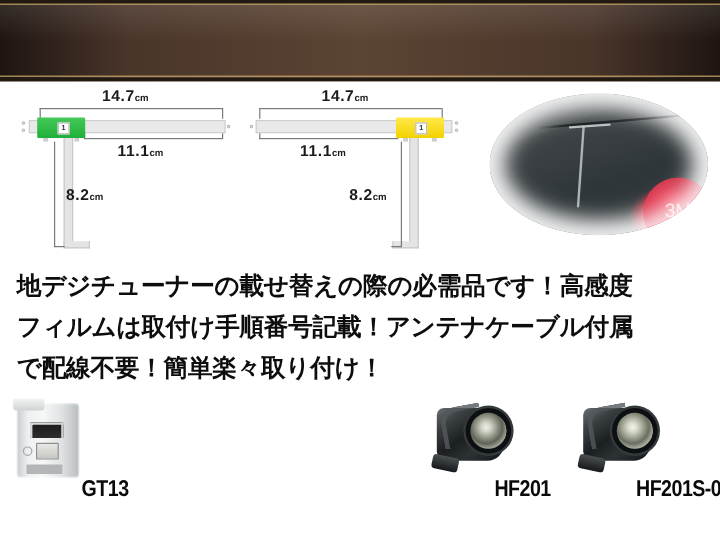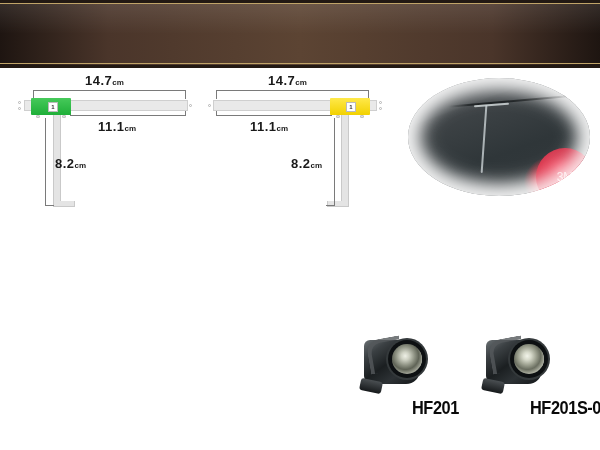--- a/index.html
+++ b/index.html
@@ -96,21 +96,21 @@
     position:absolute;left:36%;top:22%;width:19%;height:2px;background:rgba(215,222,224,.8);
     transform:rotate(-4deg);border-radius:1px;
   }
   .photo-ant-v{
     position:absolute;left:41%;top:23%;width:2px;height:58%;background:rgba(205,213,215,.78);
     transform:rotate(4deg);border-radius:1px;
   }
   .photo-sticker{
     position:absolute;right:-4px;bottom:-10px;width:58px;height:58px;border-radius:50%;
     background:radial-gradient(circle at 40% 35%,#f2566c,#d4213a 70%,#b5162c);
-    color:#ffd9de;font-weight:normal;font-size:12px;
+    color:#ffd9de;font-weight:normal;font-size:16px;
     display:flex;align-items:center;justify-content:center;
     opacity:.92;
   }
   .photo-caption{
     position:absolute;left:430px;top:196px;width:168px;text-align:center;
     font-size:10px;font-weight:bold;color:#1b1b1b;white-space:nowrap;
   }
 
   
   .desc{
@@ -320,23 +320,38 @@
   </div>
 
   <div class="photo">
     <div class="photo-glassline"></div>
     <div class="photo-ant-h"></div>
     <div class="photo-ant-v"></div>
     <div class="photo-sticker">3M</div>
     <div class="photo-blur"></div>
   </div>
 
+  <div class="desc">
+    <div>地デジチューナーの載せ替えの際の必需品です！高感度</div>
+    <div>フィルムは取付け手順番号記載！アンテナケーブル付属</div>
+    <div>で配線不要！簡単楽々取り付け！</div>
+  </div>
 
   <div class="conn-row">
 
+    <div class="conn" style="left:6px;">
+      <div class="conn-img">
+        <div class="gt13">
+          <div class="gt13-top"></div>
+          <div class="gt13-dot"></div>
+          <div class="gt13-foot"></div>
+        </div>
+      </div>
+      <div class="conn-label" style="left:62px;">GT13</div>
+    </div>
 
 
 
     <div class="conn" style="left:360px;text-decoration:underline;">
       <div class="conn-img">
         <div class="hf">
           <div class="hf-body"></div>
           <div class="hf-rib"></div>
           <div class="hf-cable"></div>
           <div class="hf-ring"></div>

